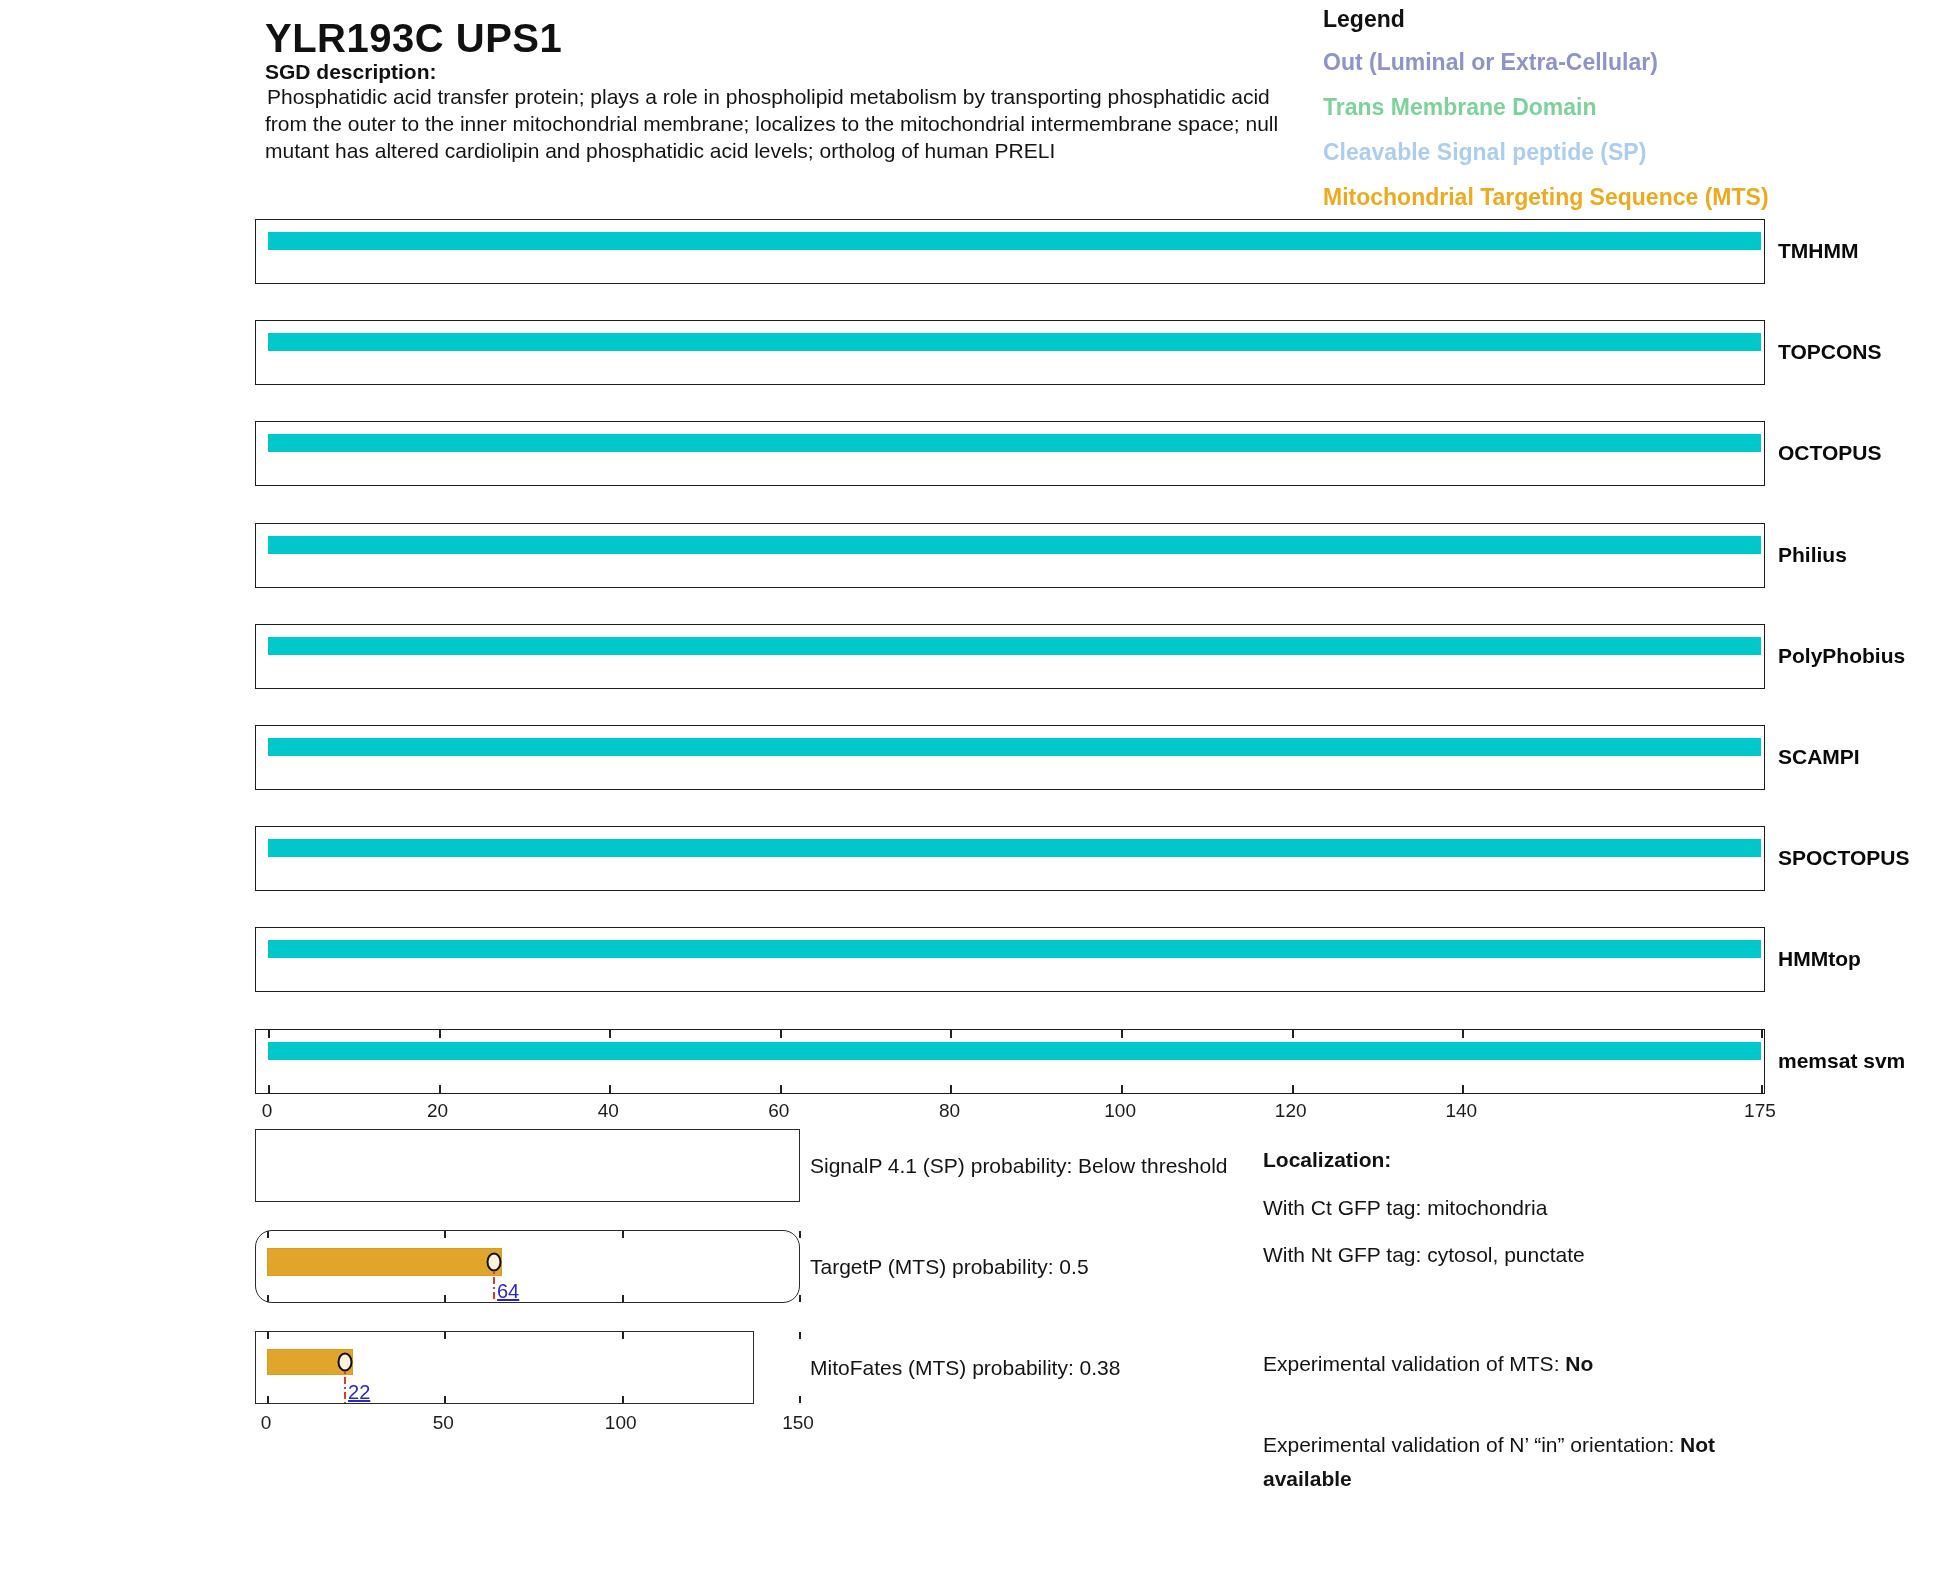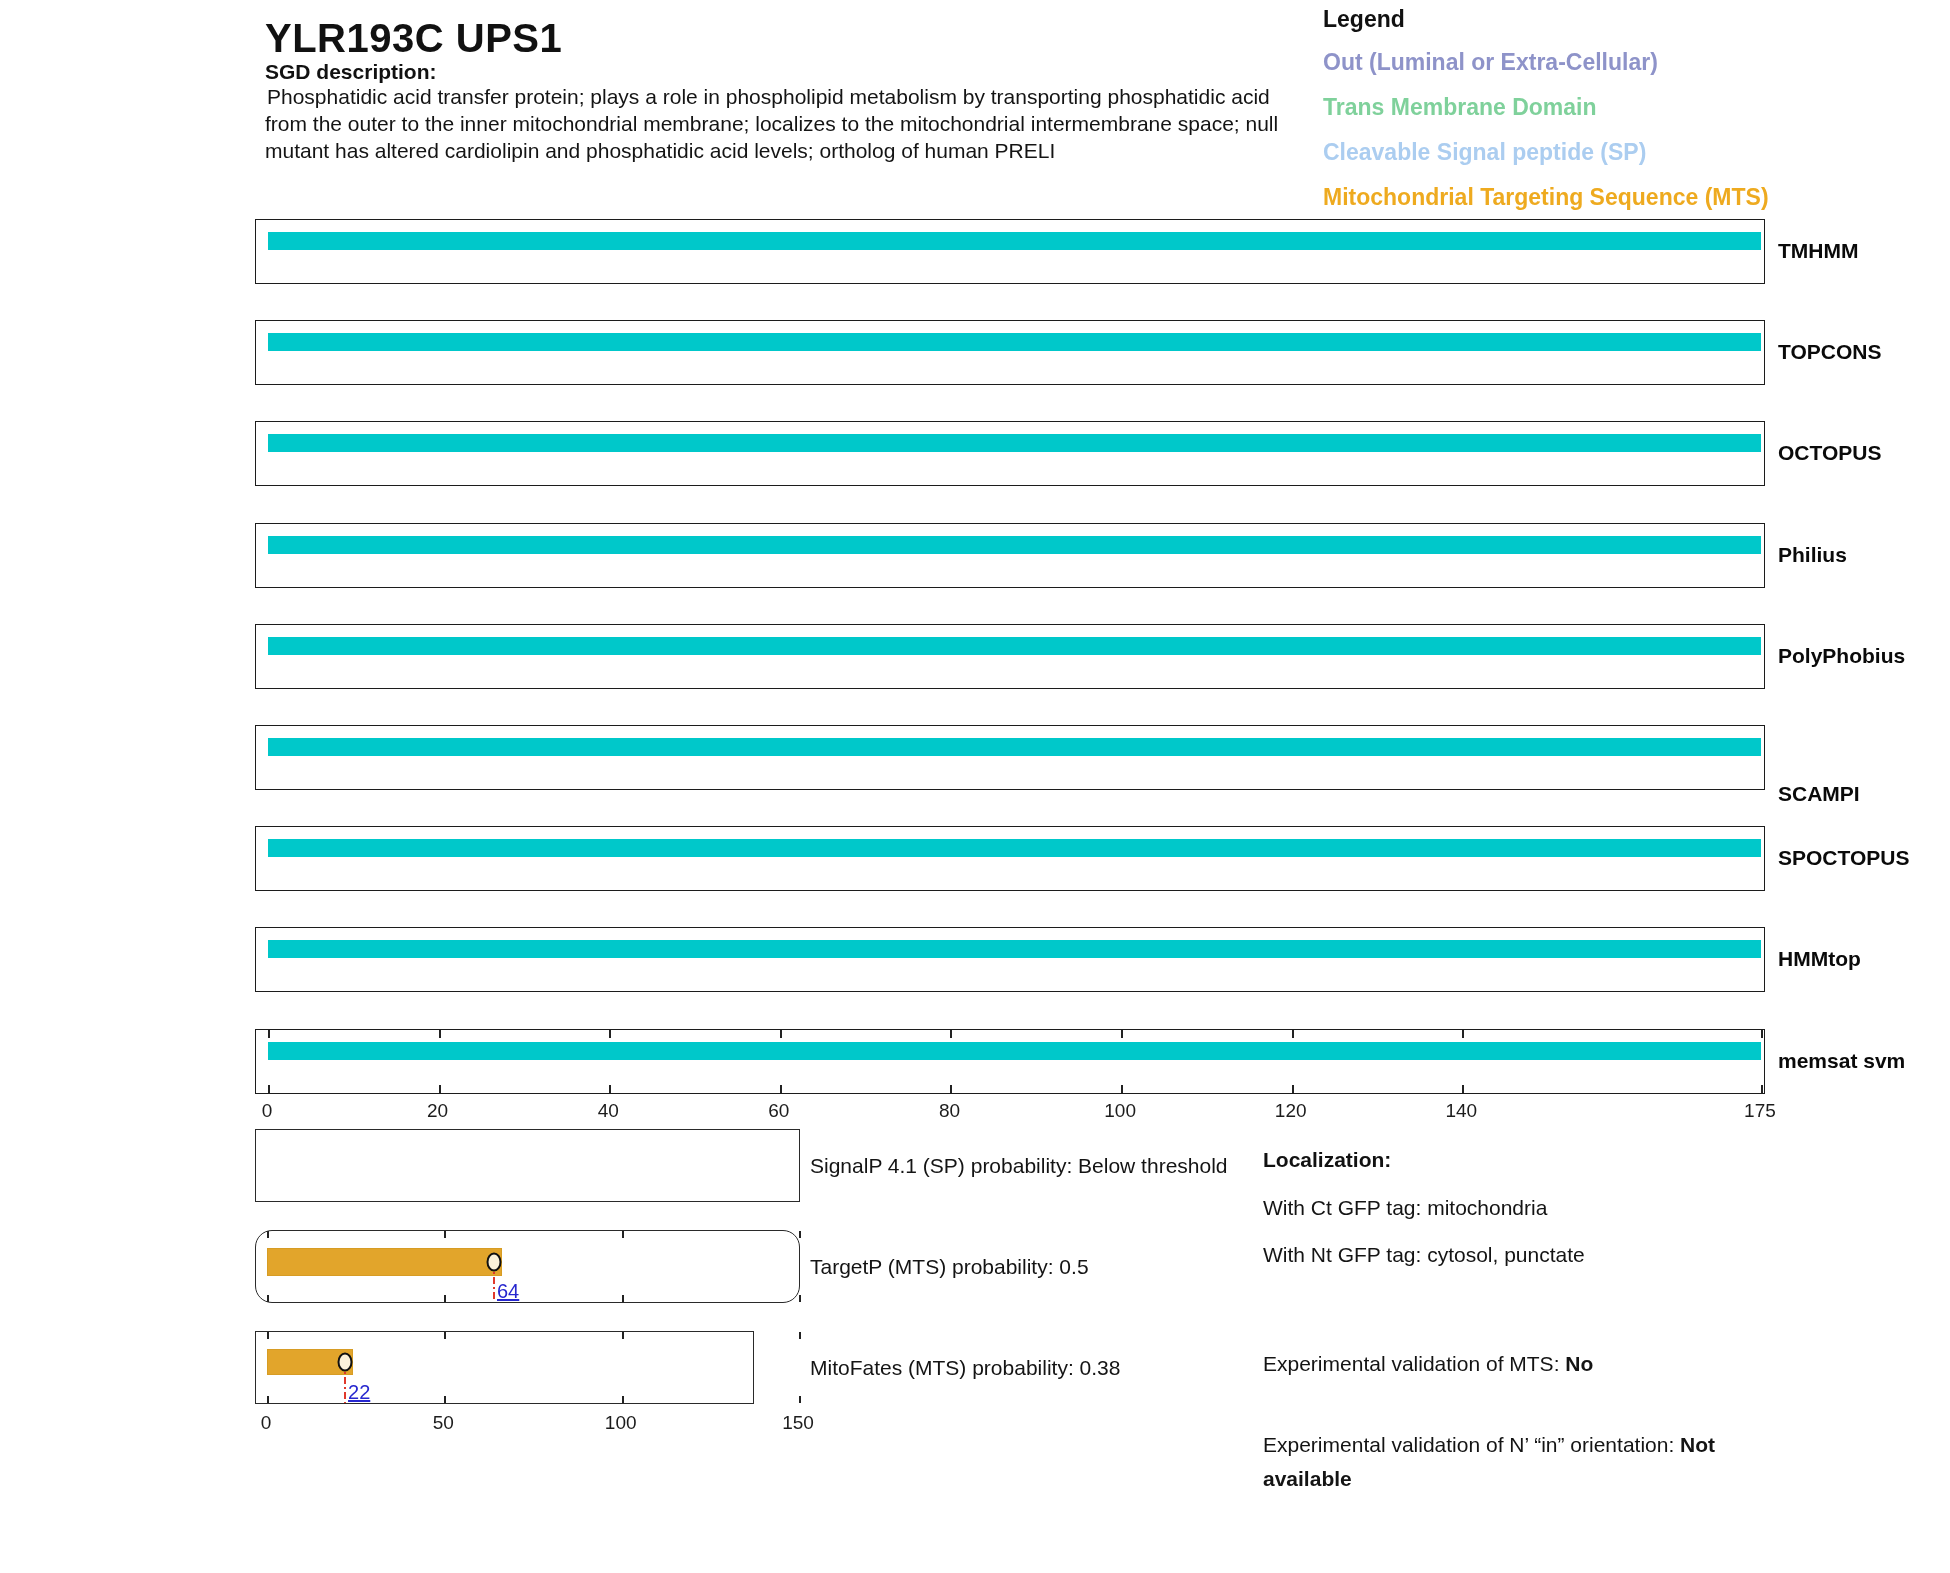--- a/index.html
+++ b/index.html
@@ -68,21 +68,21 @@
         <div class="track-bar" style="left: 12px; top: 12px; width: 1492.93px; height: 18px; background: rgb(0, 200, 202);"></div>
       </div>
       <div class="track-label" style="left: 1778px; top: 542.5px;">Philius</div>
       <div class="track-box" style="left: 255px; top: 624px; width: 1510px; height: 65px;">
         <div class="track-bar" style="left: 12px; top: 12px; width: 1492.93px; height: 18px; background: rgb(0, 200, 202);"></div>
       </div>
       <div class="track-label" style="left: 1778px; top: 643.5px;">PolyPhobius</div>
       <div class="track-box" style="left: 255px; top: 725px; width: 1510px; height: 65px;">
         <div class="track-bar" style="left: 12px; top: 12px; width: 1492.93px; height: 18px; background: rgb(0, 200, 202);"></div>
       </div>
-      <div class="track-label" style="left: 1778px; top: 744.5px; margin-top: 37px;">SCAMPI</div>
+      <div class="track-label" style="left: 1778px; top: 744.5px;">SCAMPI</div>
       <div class="track-box" style="left: 255px; top: 826px; width: 1510px; height: 65px;">
         <div class="track-bar" style="left: 12px; top: 12px; width: 1492.93px; height: 18px; background: rgb(0, 200, 202);"></div>
       </div>
       <div class="track-label" style="left: 1778px; top: 845.5px;">SPOCTOPUS</div>
       <div class="track-box" style="left: 255px; top: 927px; width: 1510px; height: 65px;">
         <div class="track-bar" style="left: 12px; top: 12px; width: 1492.93px; height: 18px; background: rgb(0, 200, 202);"></div>
       </div>
       <div class="track-label" style="left: 1778px; top: 946.5px;">HMMtop</div>
       <div class="track-box" style="left: 255px; top: 1029px; width: 1510px; height: 65px;">
         <div class="track-bar" style="left: 12px; top: 12px; width: 1492.93px; height: 18px; background: rgb(0, 200, 202);"></div>

